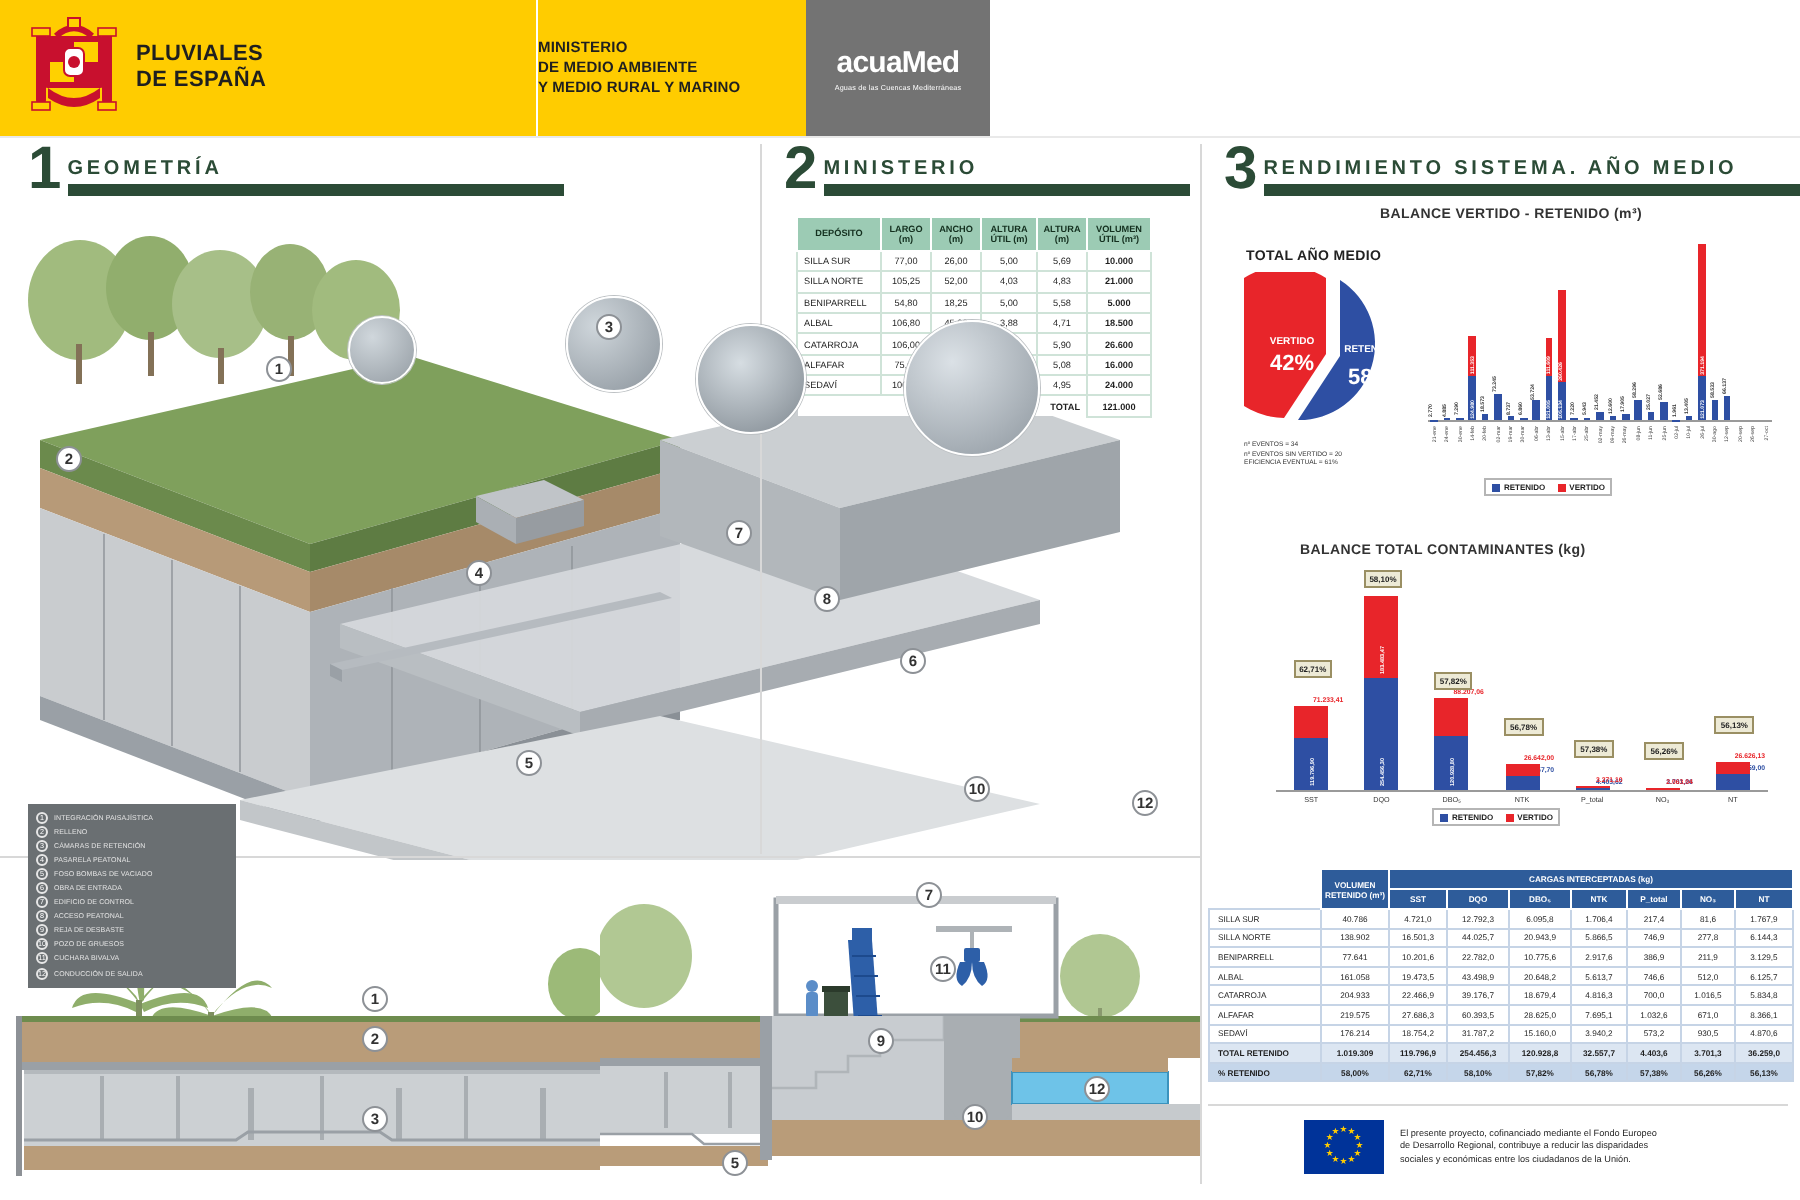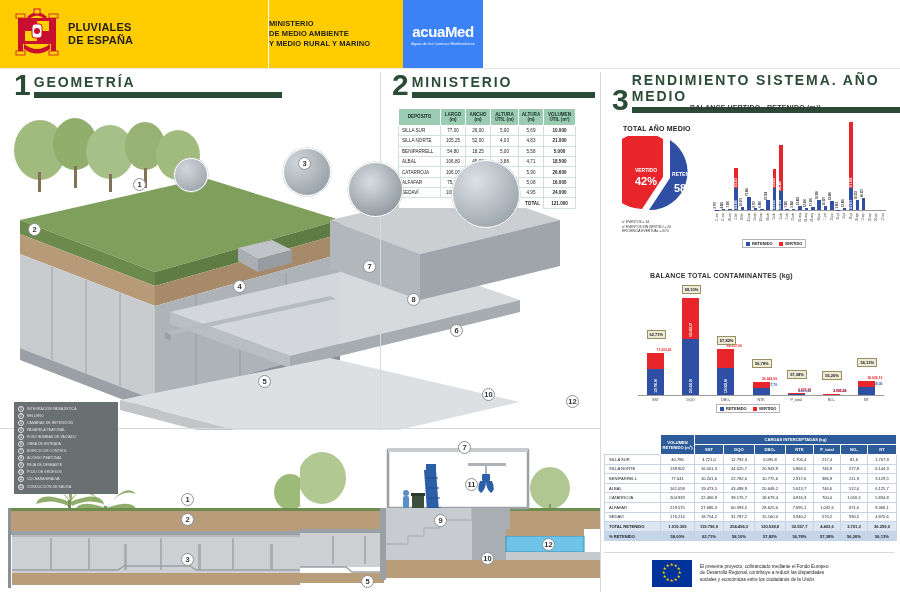--- a/index.html
+++ b/index.html
@@ -16,21 +16,21 @@
   .hdr-gob {
     width:268px; background:#FFCC00; display:flex; align-items:center;
     gap:8px; padding-left:14px;
   }
   .hdr-mam {
     width:135px; background:#FFCC00; display:flex; align-items:center;
     border-left:1px solid #ffffff;
   }
   .hdr-mam-txt { font-size:7.5px; line-height:10px; color:#1f1f1f; font-weight:600; letter-spacing:.1px;}
   .hdr-acua {
-    width:80px; background:#3b82f6; display:flex; flex-direction:column;
+    width:92px; background:#737373; display:flex; flex-direction:column;
     align-items:center; justify-content:center;
   }
   .hdr-acua .brand { font-size:15px; font-weight:700; color:#fff; letter-spacing:-.4px; }
   .hdr-acua .sub { font-size:3.6px; color:#fff; margin-top:2px; letter-spacing:.1px;}
   .hdr-title {
     flex:1; background:#0F6FB8; display:flex; align-items:center;
     justify-content:center; padding:2px 6px;
   }
   .hdr-title .t {
     color:#fff; font-size:9.1px; font-weight:700; line-height:11.6px;
@@ -52,21 +52,21 @@
   .hdr-gob-txt { font-size:11px; font-weight:700; line-height:13px; color:#1f1f1f; letter-spacing:.2px;}
 
   
   .sec-hdr { position:absolute; display:flex; align-items:flex-end; }
   .sec-num {
     font-size:30px; font-weight:700; color:#2B4B36; line-height:26px;
     font-family:"Liberation Sans", sans-serif;
   }
   .sec-right { display:flex; flex-direction:column; margin-left:3px; }
   .sec-lbl {
-    font-size:14px; font-weight:700; color:#2B4B36; letter-spacing:1.9px;
+    font-size:10px; font-weight:700; color:#2B4B36; letter-spacing:1.9px;
     margin-bottom:2.5px;
   }
   .sec-bar { height:6px; background:#2B4B36; }
 
   .sec1 { left:14px; top:72px; }
   .sec1 .sec-bar { width:248px; }
   .sec2 { left:392px; top:72px; }
   .sec2 .sec-bar { width:183px; }
   .sec3 { left:612px; top:72px; }
   .sec3 .sec-bar { width:272px; }

